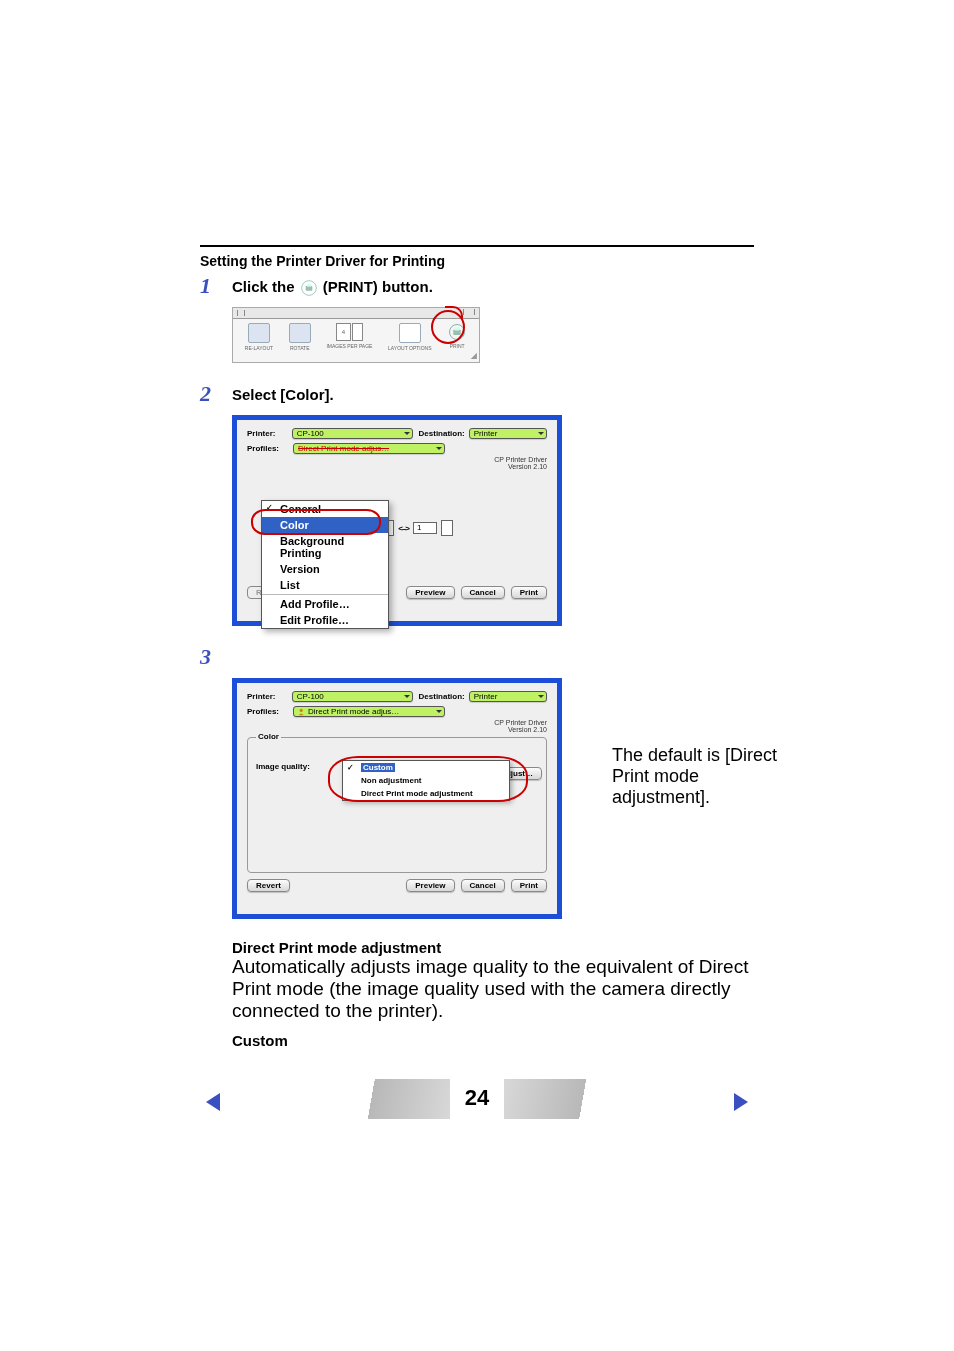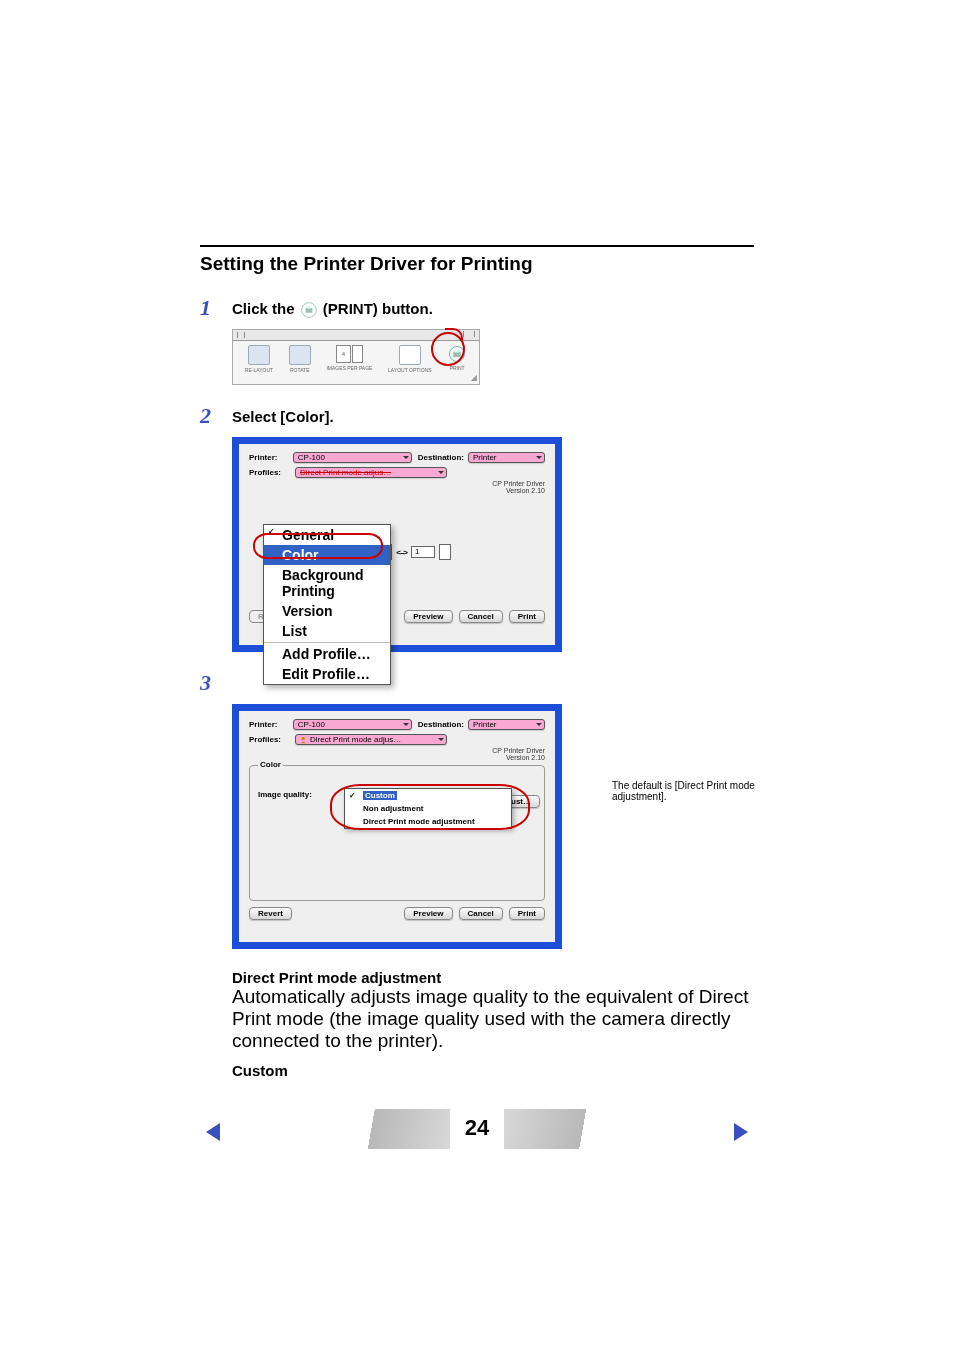--- a/index.html
+++ b/index.html
@@ -14,23 +14,23 @@
     width: 954px;
     padding: 245px 200px 0 200px;
     box-sizing: border-box;
     position: relative;
   }
   .hr-top {
     border-top: 2px solid #000;
     margin-bottom: 6px;
   }
   .section-title {
-    font-size: 19px;
-    font-weight: bold;
-    margin-bottom: 20px;
+    font-size: 14px;
+    font-weight: bold;
+    margin-bottom: 4px;
   }
   .section-desc {
     font-size: 15px;
     margin-bottom: 28px;
   }
   .step {
     display: flex;
     align-items: flex-start;
     margin-bottom: 8px;
   }
@@ -141,40 +141,40 @@
     top: -6px;
     width: 16px;
     height: 10px;
     border-top: 2px solid #c00;
     border-right: 2px solid #c00;
     border-top-right-radius: 10px;
   }
   
   .dialog {
     width: 330px;
-    border: 7px solid #1d4ed8;
+    border: 5px solid #1d4ed8;
     background: #efefef;
     font-family: "Lucida Grande", Arial, sans-serif;
     margin-bottom: 6px;
     position: relative;
     padding: 8px 10px 22px 10px;
     box-sizing: border-box;
   }
   .dlg-row {
     display: flex;
     align-items: center;
     margin-bottom: 4px;
     font-size: 8px;
   }
   .dlg-label {
     font-weight: bold;
     width: 46px;
   }
   .dlg-select {
-    background: #f9a8d4;
+    background: #bef264;
     border: 1px solid #555;
     border-radius: 3px;
     font-size: 8px;
     padding: 1px 14px 1px 4px;
     position: relative;
     height: 11px;
     display: flex;
     align-items: center;
     box-sizing: border-box;
     box-shadow: 0 1px 1px rgba(0,0,0,0.15);
@@ -221,21 +221,21 @@
   .mac-btn.disabled { color: #999; box-shadow:none; background:#eee; }
   
   .dropdown {
     position: absolute;
     left: 14px;
     top: 26px;
     width: 126px;
     background: #fff;
     border: 1px solid #555;
     box-shadow: 3px 3px 6px rgba(0,0,0,0.3);
-    font-size: 14px;
+    font-size: 11px;
     z-index: 5;
   }
   .dropdown-item {
     padding: 2px 6px 2px 18px;
     font-weight: bold;
     position: relative;
   }
   .dropdown-item.checked::before {
     content: "✓";
     position: absolute;
@@ -330,23 +330,23 @@
   }
   .adjust-btn-wrap {
     position: absolute;
     right: 4px;
     top: 24px;
   }
   
   .annotation {
     position: absolute;
     left: 380px;
-    top: 76px;
+    top: 67px;
     width: 180px;
-    font-size: 10px;
+    font-size: 18px;
   }
   .step3-row {
     display: flex;
     align-items: flex-start;
     gap: 14px;
     position: relative;
   }
   
   .sub-bold {
     font-size: 15px;

